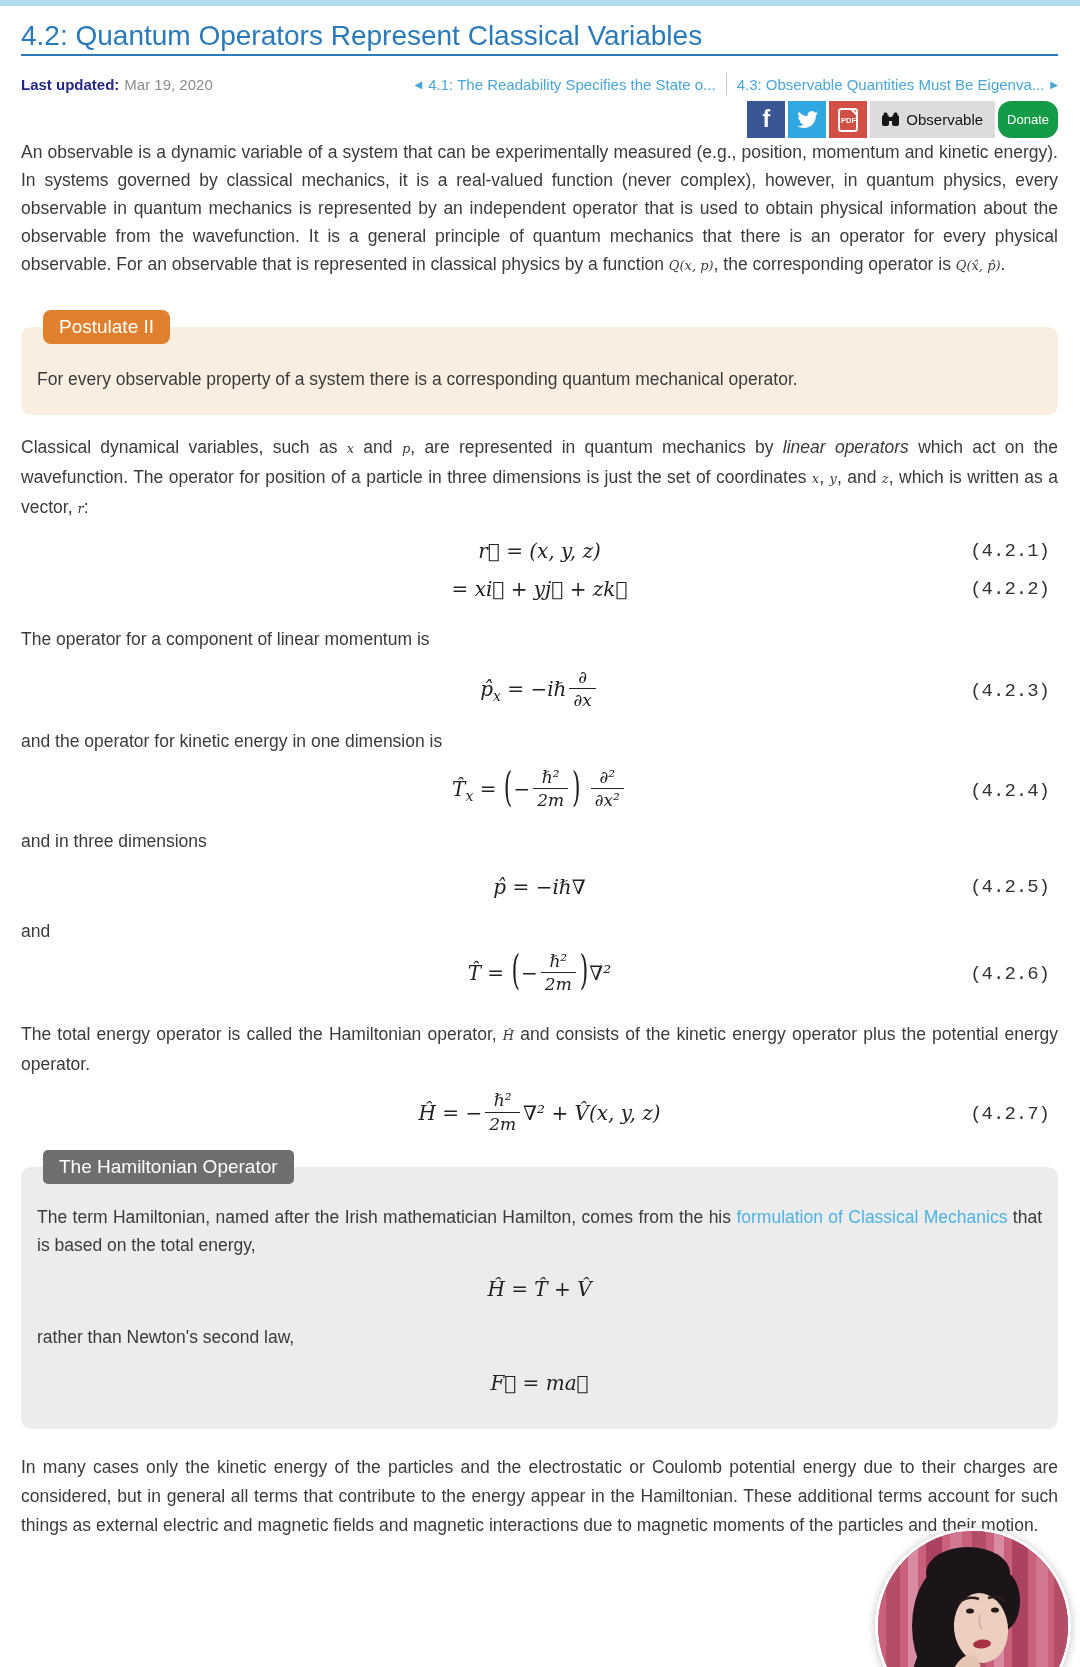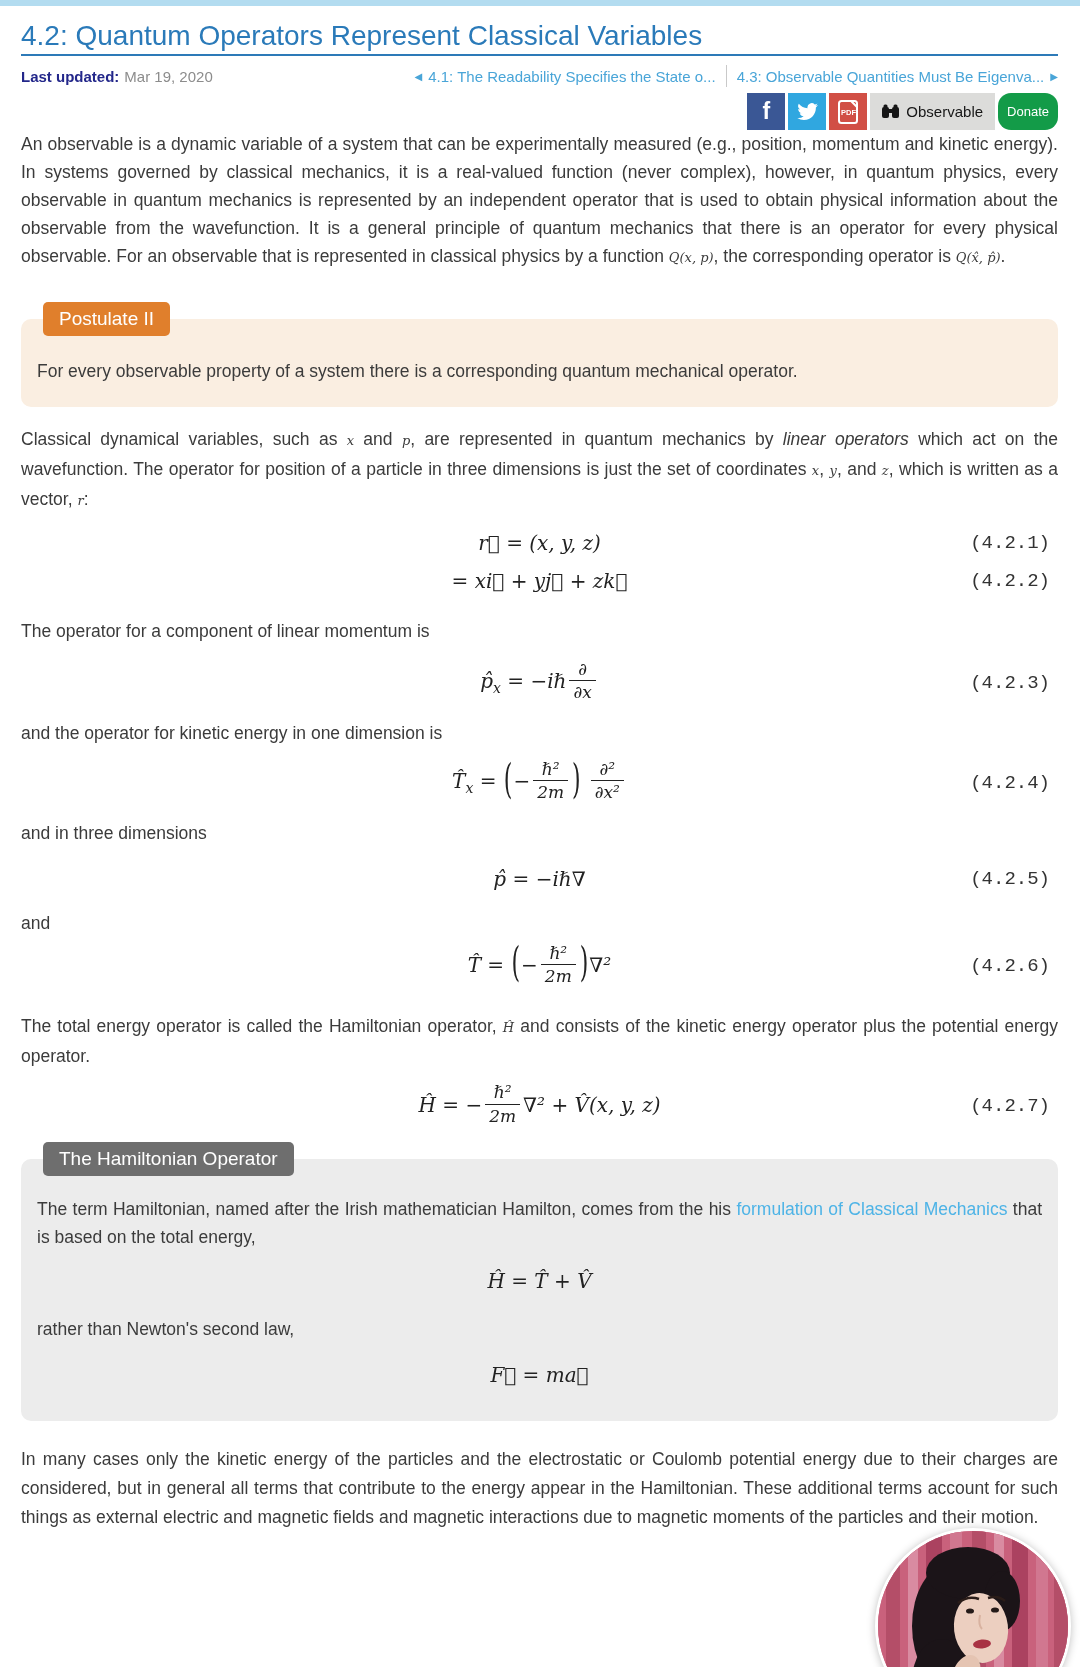--- a/index.html
+++ b/index.html
@@ -9,21 +9,21 @@
     font-family:"Liberation Sans", sans-serif;
   }
   .topbar{height:6px;background:#b3dcf0;}
   .container{margin:0 22px 0 21px;}
 
   h1.page-title{
     margin:0;padding:12px 0 0;
     font-size:28px;line-height:36px;font-weight:400;color:#2a7ab9;
     border-bottom:2px solid #2d7ab8;
   }
-  .meta-row{display:flex;justify-content:space-between;align-items:center;padding-top:8px;height:24px;}
+  .meta-row{display:flex;justify-content:space-between;align-items:center;padding-top:16px;height:24px;}
   .last-updated{font-size:15px;color:#8c8c8c;}
   .last-updated .lbl{color:#23278a;font-weight:700;margin-right:5px;}
   .page-nav{display:flex;align-items:center;font-size:15px;color:#49a5d8;gap:10px;}
   .page-nav a{color:#49a5d8;text-decoration:none;cursor:pointer;display:flex;align-items:center;gap:6px;}
   .page-nav .arr{font-size:10px;color:#49a5d8;}
   .nav-divider{width:1px;height:22px;background:#c9c9c9;}
 
   .social-row{display:flex;justify-content:flex-end;align-items:center;gap:3px;margin-top:5px;}
   .sq{width:38px;height:37px;display:flex;align-items:center;justify-content:center;cursor:pointer;}
   .fb{background:#3a5795;color:#fff;font-weight:700;font-size:23px;}
@@ -36,21 +36,21 @@
 
   p.body{font-size:17.5px;line-height:28px;text-align:justify;margin:0;}
   .m0{margin-top:20px;}
   .math{font-family:"DejaVu Serif", serif;font-style:italic;font-size:13px;}
   .ital{font-style:italic;}
 
   
   .callout{margin-top:30px;}
   .badge{display:inline-block;position:relative;z-index:2;margin-left:22px;
     color:#fff;font-size:19px;line-height:24px;padding:5px 16px;border-radius:5px;}
-  .badge.orange{background:#e07f2c;}
+  .badge.orange{background:#e07f2c;border-radius:8px;}
   .badge.gray{background:#6e6e6e;}
   .cbox{border-radius:10px;margin-top:-17px;padding:38px 16px 22px;}
   .cbox.peach{background:#faeee1;}
   .cbox.gray{background:#ececec;padding:36px 16px 32px;}
   .cbox p.body{margin:0;}
 
   
   .deq{position:relative;text-align:center;color:#222;
     font-family:"DejaVu Serif", serif;font-style:italic;font-size:20px;line-height:28px;}
   .eqnum{position:absolute;right:8px;top:50%;transform:translateY(-50%);

